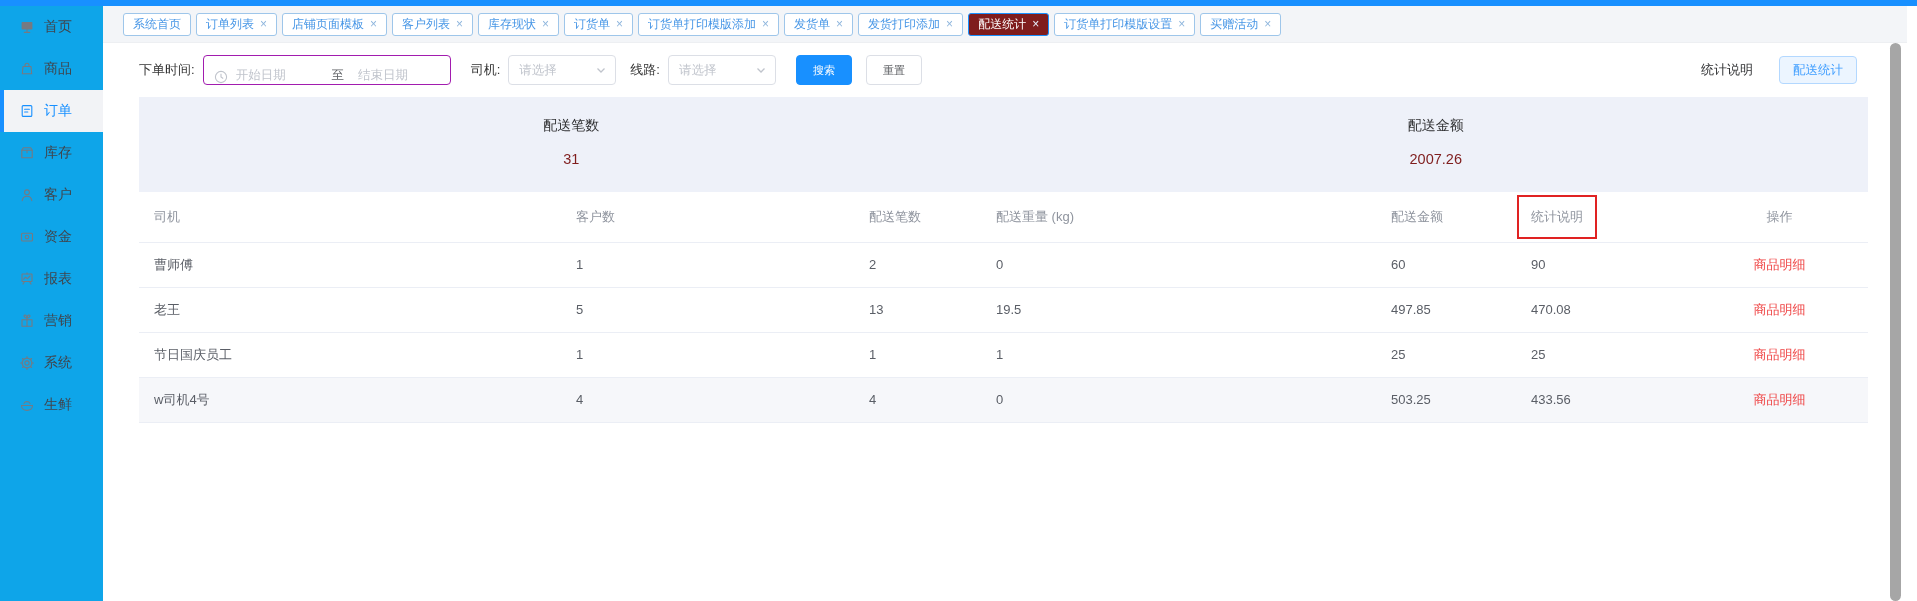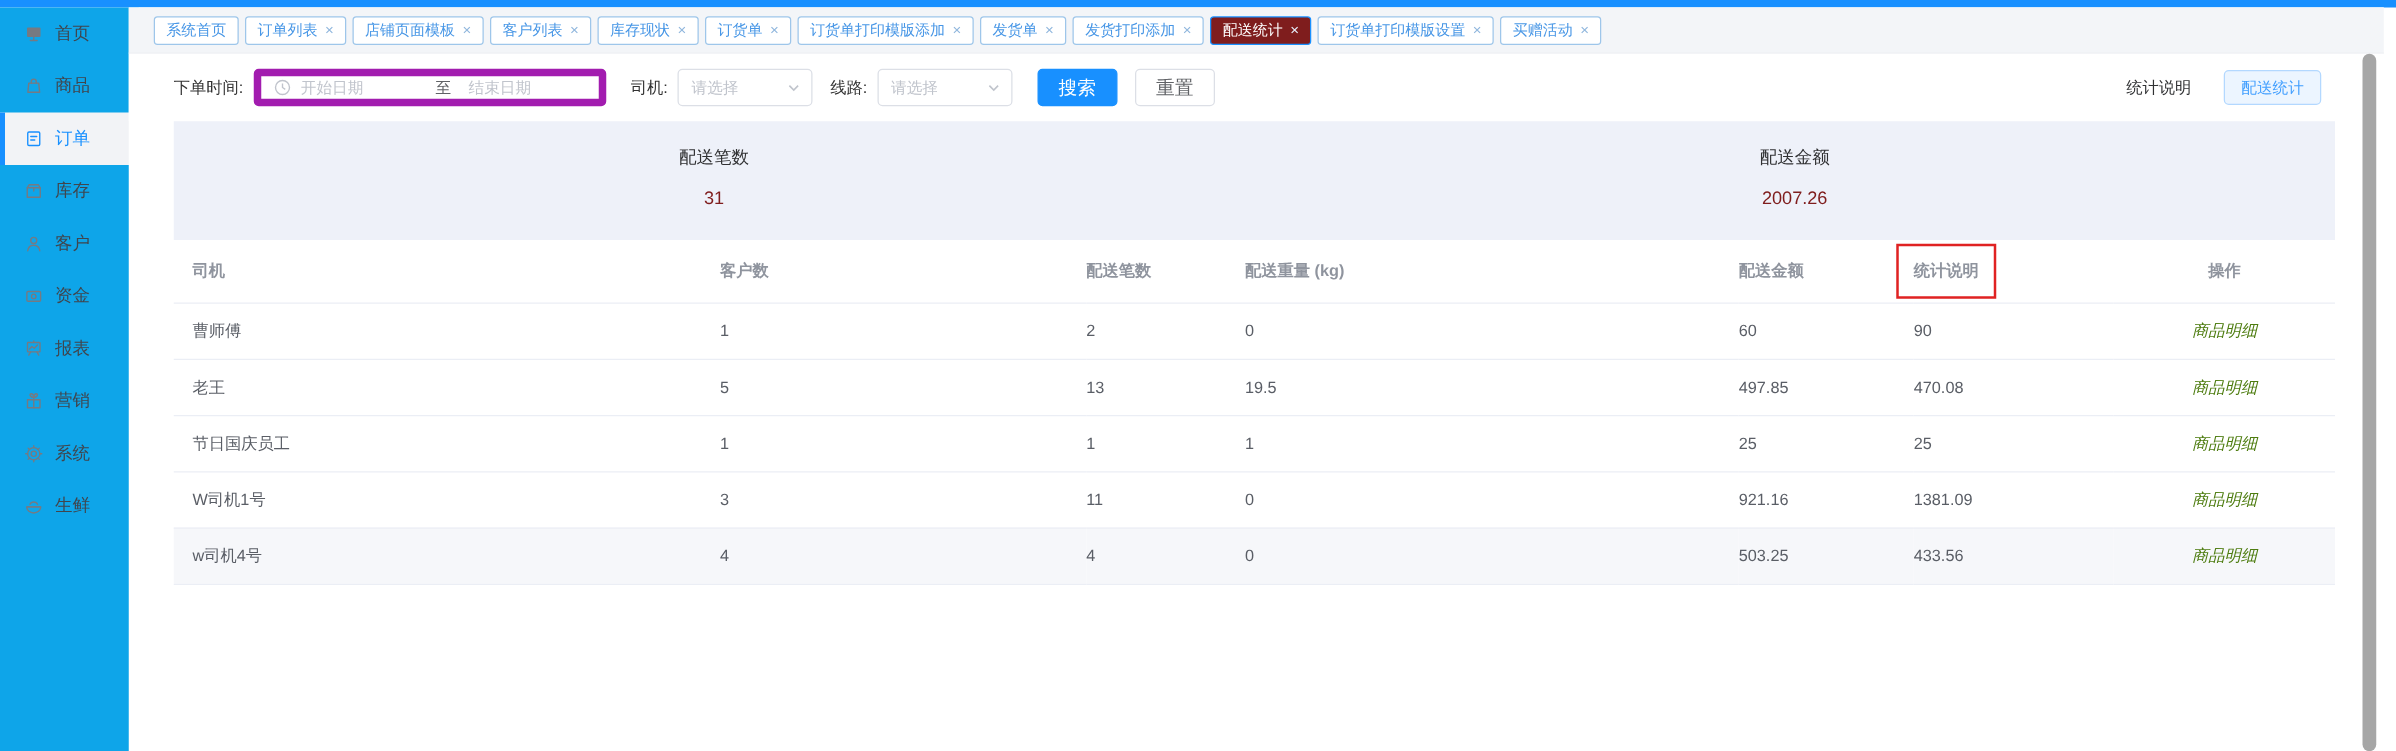--- a/index.html
+++ b/index.html
@@ -30,56 +30,56 @@
     border:1px solid #9ec6ea; border-radius:3px; color:#4796e6; font-size:12px;
     cursor:pointer; white-space:nowrap; }
   .tab .close { margin-left:6px; font-size:12px; color:#8fb6dd; line-height:1; cursor:pointer; }
   .tab.active { background:#7f1d1d; border-color:#1890ff; color:#fff; }
   .tab.active .close { color:#e8f3ff; }
 
   
   .filterrow { height:54px; display:flex; align-items:center; padding:0 50px 0 36px;
     background:#fff; font-size:13px; color:#333; }
   .flabel { margin-right:8px; white-space:nowrap; }
-  .daterange { display:flex; align-items:center; height:30px; width:282px;
-    border:6px solid #a21caf; border-radius:4px; padding:0 10px; color:#bfc4cc; }
+  .daterange { display:flex; align-items:flex-end; height:30px; width:248px;
+    border:1px solid #a21caf; border-radius:4px; padding:0 10px; color:#bfc4cc; }
   .daterange .ph { font-size:12.5px; color:#c0c4cc; }
   .daterange .sep { color:#606266; margin:0 14px; font-size:12.5px; }
   .daterange .clock { margin-right:8px; display:flex; }
   .daterange .ph.grow { flex:1; }
   .sel { display:flex; align-items:center; justify-content:space-between; height:30px;
     width:108px; border:1px solid #dcdfe6; border-radius:4px; padding:0 8px 0 10px;
     color:#c0c4cc; font-size:12.5px; cursor:pointer; }
   .gap20 { width:20px; } .gap14 { width:14px; }
-  .btn { height:30px; padding:0 16px; border-radius:4px; font-size:15px; cursor:pointer;
+  .btn { height:30px; padding:0 16px; border-radius:4px; font-size:11px; cursor:pointer;
     border:1px solid transparent; }
   .btn.primary { background:#1890ff; color:#fff; border-color:#1890ff; }
   .btn.plain { background:#fff; color:#606266; border-color:#dcdfe6; margin-left:14px; }
   .right-actions { margin-left:auto; display:flex; align-items:center; }
   .stats-help { color:#303133; font-size:13px; cursor:pointer; margin-right:26px; }
   .btn.export { background:#ecf5ff; color:#409eff; border-color:#b3d8ff; font-size:12.5px;
     height:28px; padding:0 13px; }
 
   
   .panel { margin-left:36px; width:1729px; }
   .summary { height:95px; background:#eef1f9; display:flex; }
   .sum-block { width:50%; text-align:center; padding-top:20px; }
   .sum-label { font-size:14px; color:#303133; }
   .sum-value { font-size:14.5px; color:#7f1d1d; margin-top:16px; }
 
   table.grid { width:1729px; border-collapse:collapse; table-layout:fixed; }
-  .grid th { height:50px; font-weight:bold; text-align:left; font-size:13px;
+  .grid th { height:50px; font-weight:normal; text-align:left; font-size:13px;
     color:#8f949e; border-bottom:1px solid #ebeef5; }
   .grid td { height:45px; font-size:13px; color:#5a5e66; border-bottom:1px solid #ebeef5; }
   .grid th:first-child, .grid td:first-child { padding-left:15px; }
   .grid th.op, .grid td.op { text-align:center; }
   .grid tr.striped td { background:#f6f7fa; }
   .redbox { display:inline-block; border:2px solid #e02222; padding:11px 12px;
     position:relative; left:-14px; }
-  a.detail { color:#4d7c0f; text-decoration:none; cursor:pointer;font-style:italic; }
+  a.detail { color:#ef4444; text-decoration:none; cursor:pointer; }
 
   
   .scrollbar { position:absolute; top:43px; left:1890px; width:11px; height:558px;
     background:#a6a6a6; border-radius:6px; }
 </style>
 </head>
 <body>
 
 <div class="root">
   <div class="topbar"></div>
@@ -301,29 +301,20 @@
             </tr>
             <tr>
               <td>节日国庆员工</td>
               <td>1</td>
               <td>1</td>
               <td>1</td>
               <td>25</td>
               <td>25</td>
               <td class="op"><a class="detail">商品明细</a></td>
             </tr>
-            <tr>
-              <td>W司机1号</td>
-              <td>3</td>
-              <td>11</td>
-              <td>0</td>
-              <td>921.16</td>
-              <td>1381.09</td>
-              <td class="op"><a class="detail">商品明细</a></td>
-            </tr>
             <tr class="striped">
               <td>w司机4号</td>
               <td>4</td>
               <td>4</td>
               <td>0</td>
               <td>503.25</td>
               <td>433.56</td>
               <td class="op"><a class="detail">商品明细</a></td>
             </tr>
           </tbody>

